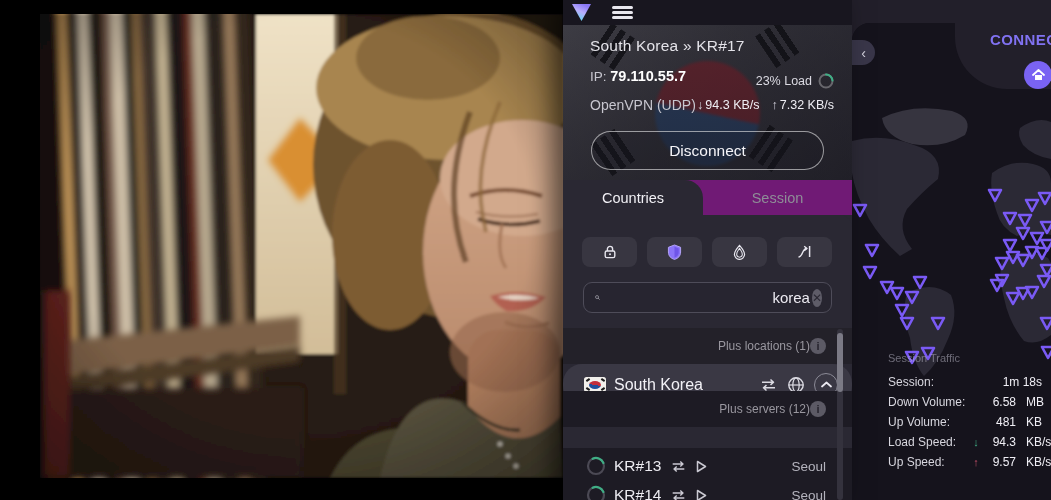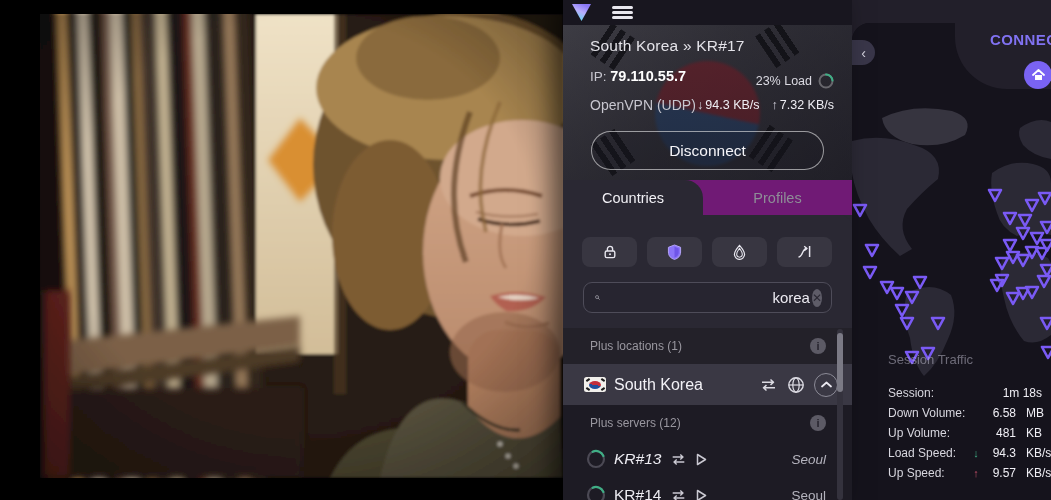--- a/index.html
+++ b/index.html
@@ -57,42 +57,42 @@
   .fbtn{width:55px;height:30px;background:#383641;border-radius:8px;display:flex;
         align-items:center;justify-content:center;cursor:pointer;}
   .search{position:absolute;left:20px;top:67px;width:249px;height:31px;border:1.2px solid #4e4c59;
           border-radius:9px;display:flex;align-items:center;padding:0 9px 0 11px;background:rgba(0,0,0,.06);}
   .search input{flex:1;background:transparent;border:none;outline:none;color:#eceaf1;
                 font-size:15px;margin-left:9px;text-align:right;}
   .clear-btn{width:18px;height:18px;border-radius:50%;background:#5e5c68;color:#2a2833;
              font-size:12px;line-height:18px;text-align:center;cursor:pointer;}
 
   .sect{position:absolute;left:0;width:289px;display:flex;align-items:center;
-        padding:0 26px 0 27px;justify-content:space-between;gap:44px;}
+        padding:0 26px 0 27px;justify-content:flex-end;}
   .sect-label{font-size:12px;color:#99979f;}
   .info-ic{width:16px;height:16px;border-radius:50%;background:#5c5a65;color:#26242e;
            font-size:11px;font-weight:bold;text-align:center;line-height:16px;cursor:pointer;}
   .row-loc{top:113px;height:36px;background:#232129;}
-  .row-srvhdr{top:190px;height:36px;background:#1d1b24;}
+  .row-srvhdr{top:176px;height:36px;background:#1d1b24;}
 
   .country-row{position:absolute;left:0;top:149px;width:289px;height:41px;background:#3a3844;
-               display:flex;align-items:center;cursor:pointer;}
+               display:flex;align-items:center;cursor:pointer;border-radius:19px;}
   .flag-kr{position:relative;width:22px;height:15px;background:#f2f0ec;border-radius:2.5px;
            margin-left:21px;overflow:hidden;flex:none;}
   .flag-kr .tg{position:absolute;left:5px;top:3.5px;width:12px;height:8px;border-radius:50%;
                background:linear-gradient(190deg,#c22d3b 0 50%,#1f4e9c 50% 100%);}
   .flag-kr .m{position:absolute;width:4px;height:2px;background:#1b1b1b;}
   .country-name{margin-left:8px;font-size:16px;color:#f2f1f6;flex:1;}
   .country-icons{display:flex;align-items:center;gap:9px;margin-right:14px;}
   .chev-circle{width:24px;height:24px;border-radius:50%;border:1.2px solid #8b8a96;
                display:flex;align-items:center;justify-content:center;cursor:pointer;}
 
   .server-row{position:absolute;left:0;width:289px;height:36px;background:#1d1b24;
               display:flex;align-items:center;cursor:pointer;}
-  .srv13{top:226px;font-style:italic;} .srv14{top:262px;}
+  .srv13{top:233px;} .srv14{top:262px;}
   .srv-name{margin-left:8px;font-size:15.5px;color:#edecf2;}
   .srv-ic{margin-left:9px;display:flex;align-items:center;cursor:pointer;}
   .srv-city{margin-left:auto;margin-right:26px;font-size:13.5px;color:#b4b3bd;}
   .load-ring{margin-left:23px;flex:none;}
 
   .scroll-track{position:absolute;left:274px;top:114px;width:6px;height:171px;background:#34323d;border-radius:3px;}
   .scroll-thumb{position:absolute;left:274px;top:118px;width:6px;height:59px;background:#7b7a85;border-radius:3px;cursor:grab;}
 
   
   .mapPanel{position:absolute;left:852px;top:0;width:199px;height:500px;background:#221f2a;z-index:2;}
@@ -102,21 +102,21 @@
              border-bottom-left-radius:52px;z-index:4;}
   .connected{position:absolute;left:138px;top:31px;white-space:nowrap;font-size:15px;font-weight:bold;
              letter-spacing:.4px;color:#8172f2;z-index:5;}
   .home-btn{position:absolute;left:172px;top:61px;width:28px;height:28px;border-radius:50%;
             background:#7a63f3;display:flex;align-items:center;justify-content:center;z-index:6;cursor:pointer;}
   .back-pill{position:absolute;left:0;top:40px;width:23px;height:25px;background:#393649;
              border-radius:0 13px 13px 0;display:flex;align-items:center;justify-content:center;
              z-index:6;cursor:pointer;color:#d6d5e0;font-size:14px;}
 
   .session{position:absolute;left:36px;top:352px;width:164px;z-index:5;}
-  .sess-title{font-size:13px;color:rgba(195,194,210,.5);margin-bottom:16px;}
+  .sess-title{font-size:11px;color:rgba(195,194,210,.5);margin-bottom:8px;}
   .sess-row{display:grid;grid-template-columns:80px 12px 32px 34px;column-gap:2px;
             align-items:center;height:20px;}
   .sess-label{font-size:12px;color:#d7d6de;}
   .sess-arrow{font-size:11px;text-align:center;}
   .arr-down{color:#3fae85;} .arr-up{color:#c7506a;}
   .sess-val{font-size:12px;color:#f0eff5;text-align:right;}
   .sess-unit{font-size:12px;color:#f0eff5;text-align:left;padding-left:8px;}
   .span2{grid-column:3 / span 2;text-align:right;padding-right:10px;}
 
   svg{display:block;}
@@ -252,21 +252,21 @@
             <span><span class="arr">↓</span><span>94.3 KB/s</span></span>
             <span><span class="arr">↑</span><span>7.32 KB/s</span></span>
           </div>
         </div>
       </div>
       <div class="disconnect">Disconnect</div>
     </div>
 
     <div class="tabbar">
       <div class="tab-active">Countries</div>
-      <div class="tab-idle">Profiles</div>
+      <div class="tab-idle">Session</div>
     </div>
 
     <div class="content">
 
       <div class="filters">
         <div class="fbtn">
           <svg width="16" height="16" viewBox="0 0 16 16">
             <rect x="3.2" y="7" width="9.6" height="6.6" rx="1.6" fill="none" stroke="#e7e6ee" stroke-width="1.4"></rect>
             <path d="M5.4,7 V5 a2.6,2.6 0 0 1 5.2,0 V7" fill="none" stroke="#e7e6ee" stroke-width="1.4"></path>
             <circle cx="8" cy="10.3" r="1" fill="#e7e6ee"></circle>

